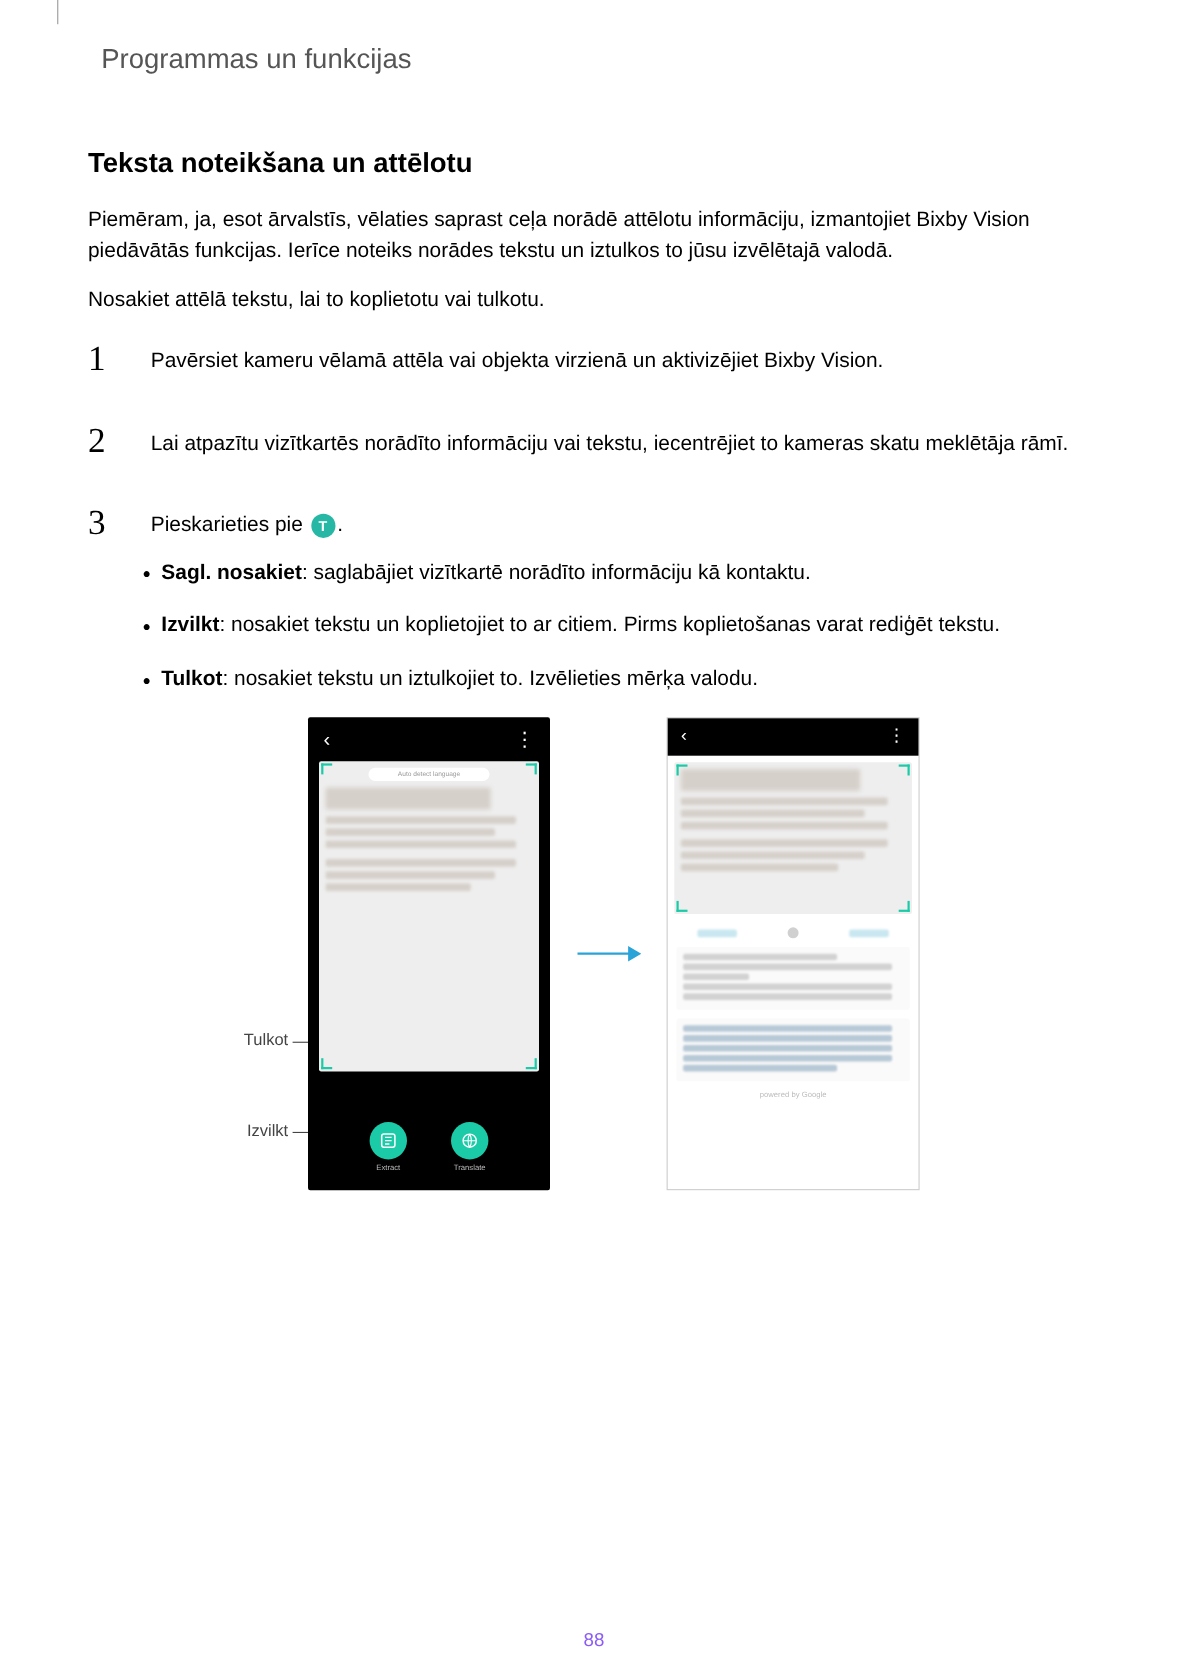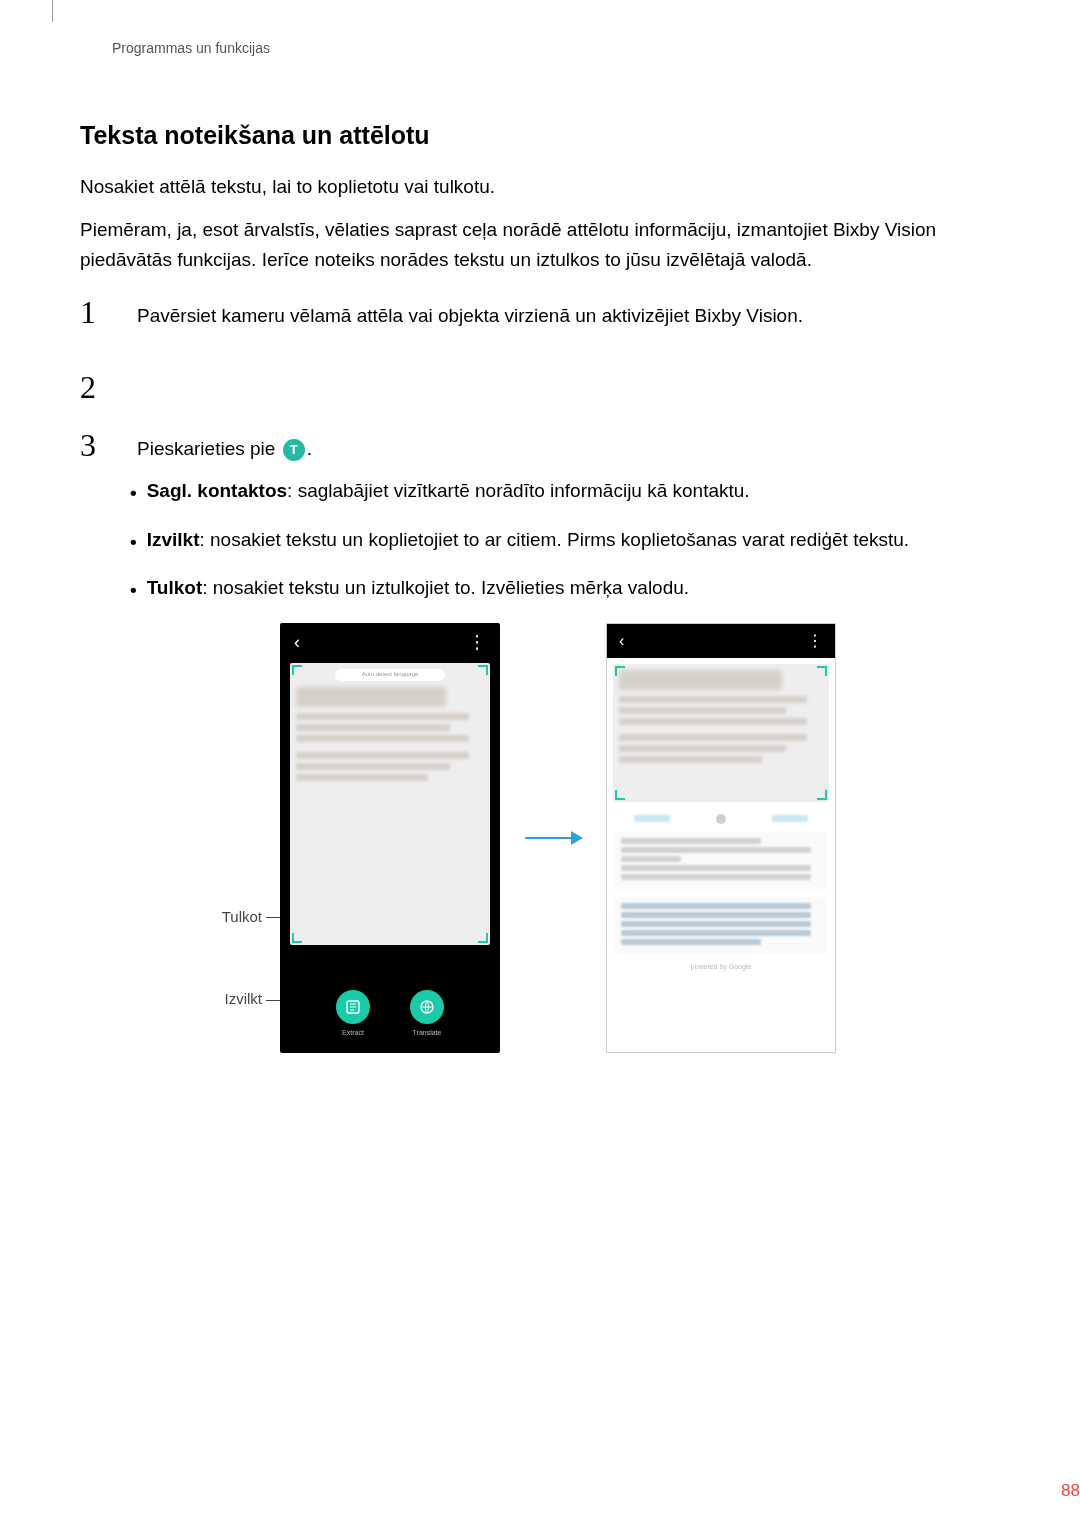--- a/index.html
+++ b/index.html
@@ -16,24 +16,24 @@
   }
   .left-rule {
     position: absolute;
     left: 52px;
     top: 0;
     width: 1px;
     height: 22px;
     background: #999;
   }
   .header-label {
-    font-size: 14px;
+    font-size: 25px;
     color: #555;
     margin-bottom: 65px;
-    margin-left: 32px;
+    margin-left: 12px;
   }
   .main-heading {
     font-size: 25px;
     font-weight: 700;
     margin-bottom: 22px;
   }
   .body-p {
     font-size: 19px;
     line-height: 1.55;
     color: #000;
@@ -223,63 +223,64 @@
   .result-block.tinted .rb-line { background:#b7c8d6; }
   .footer-credit {
     text-align:center; font-size:7px; color:#bbb; margin-top:2px;
     filter: blur(0.5px);
   }
 
   .page-num {
     position:absolute;
     bottom: 26px;
     left: 0; right: 0;
-    text-align:right;
+    text-align:center;
     font-size: 17px;
-    color:#ef4444;
+    color:#8b5cf6;
   }
 </style>
 </head>
 <body>
 
 <div class="left-rule"></div>
 <div class="page-wrap">
   <div class="header-label">Programmas un funkcijas</div>
 
   <h2 class="main-heading">Teksta noteikšana un attēlotu</h2>
 
+  <p class="body-p">Piemēram, ja, esot ārvalstīs, vēlaties saprast ceļa norādē attēlotu informāciju, izmantojiet Bixby Vision piedāvātās funkcijas. Ierīce noteiks norādes tekstu un iztulkos to jūsu izvēlētajā valodā.</p>
   <p class="body-p">Nosakiet attēlā tekstu, lai to koplietotu vai tulkotu.</p>
-  <p class="body-p">Piemēram, ja, esot ārvalstīs, vēlaties saprast ceļa norādē attēlotu informāciju, izmantojiet Bixby Vision piedāvātās funkcijas. Ierīce noteiks norādes tekstu un iztulkos to jūsu izvēlētajā valodā.</p>
 
   <div class="steps">
     <div class="step">
       <div class="step-num">1</div>
       <div class="step-body">
         <p>Pavērsiet kameru vēlamā attēla vai objekta virzienā un aktivizējiet Bixby Vision.</p>
       </div>
     </div>
 
     <div class="step">
       <div class="step-num">2</div>
       <div class="step-body">
+        <p>Lai atpazītu vizītkartēs norādīto informāciju vai tekstu, iecentrējiet to kameras skatu meklētāja rāmī.</p>
       </div>
     </div>
 
     <div class="step">
       <div class="step-num">3</div>
       <div class="step-body">
         <p>
           <span>Pieskarieties pie</span>
           <span class="inline-t-icon">T</span><span>.</span>
         </p>
 
         <div class="bullets">
           <div class="bullet">
             <span class="bullet-dot">•</span>
-            <span class="bullet-text"><span class="bold">Sagl. kontaktos</span><span>: saglabājiet vizītkartē norādīto informāciju kā kontaktu.</span></span>
+            <span class="bullet-text"><span class="bold">Sagl. nosakiet</span><span>: saglabājiet vizītkartē norādīto informāciju kā kontaktu.</span></span>
           </div>
           <div class="bullet">
             <span class="bullet-dot">•</span>
             <span class="bullet-text"><span class="bold">Izvilkt</span><span>: nosakiet tekstu un koplietojiet to ar citiem. Pirms koplietošanas varat rediģēt tekstu.</span></span>
           </div>
           <div class="bullet">
             <span class="bullet-dot">•</span>
             <span class="bullet-text"><span class="bold">Tulkot</span><span>: nosakiet tekstu un iztulkojiet to. Izvēlieties mērķa valodu.</span></span>
           </div>
         </div>

